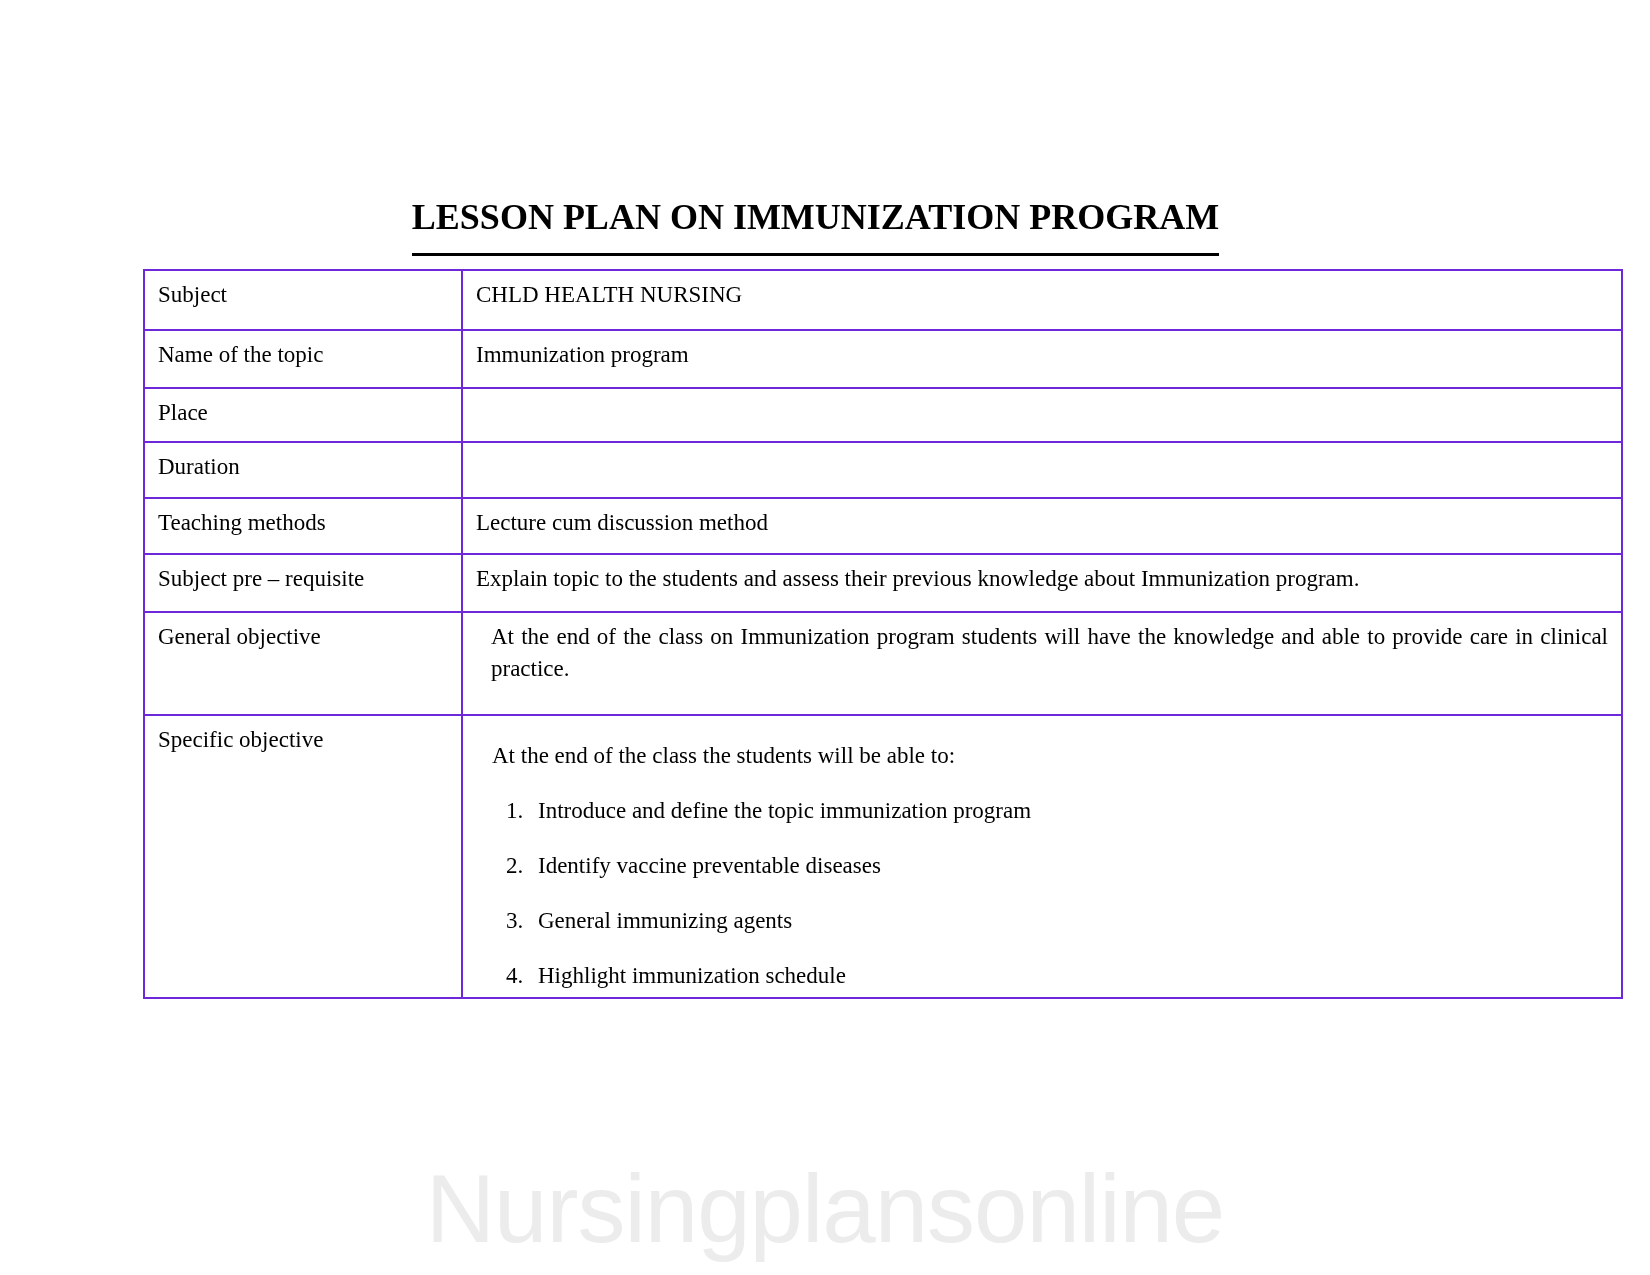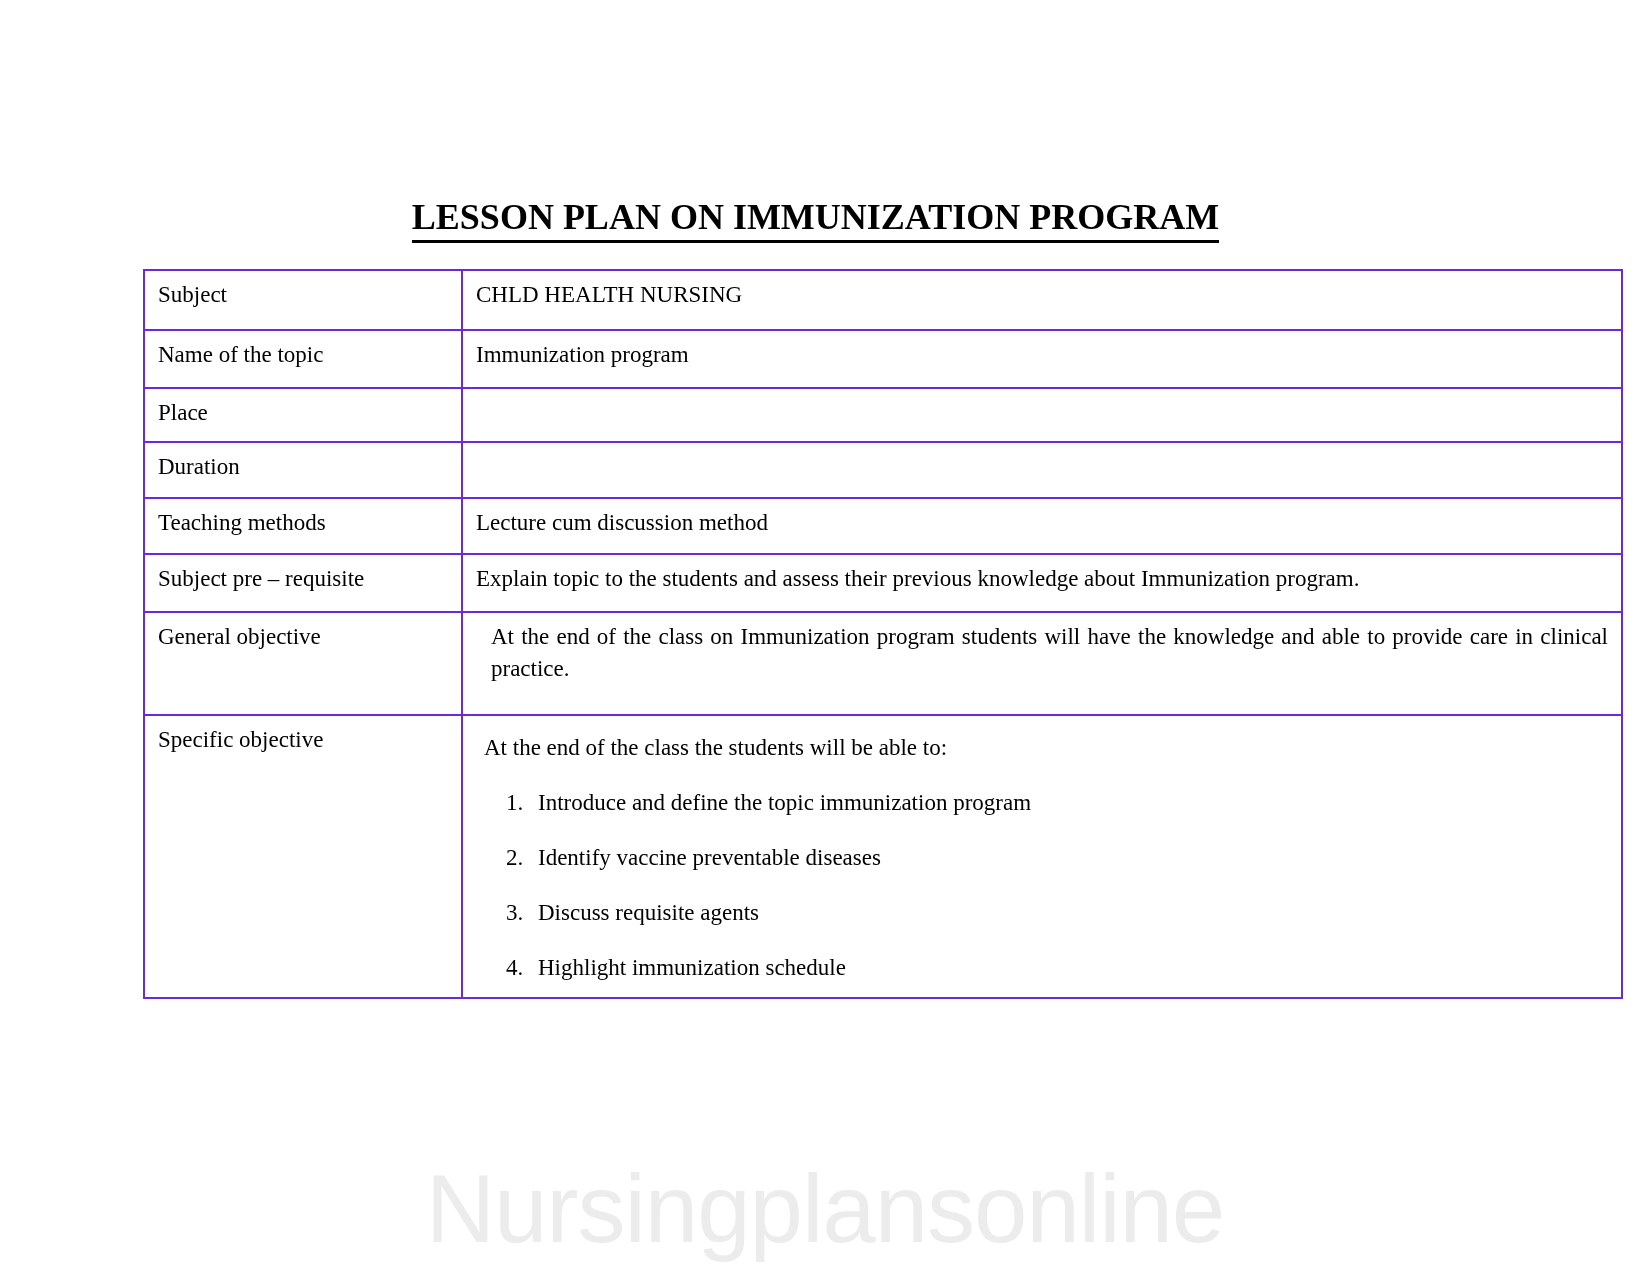--- a/index.html
+++ b/index.html
@@ -19,21 +19,21 @@
   .doc-title {
     margin: 198px 0 0 143px;
     width: 1345px;
     text-align: center;
     font-size: 36px;
     font-weight: bold;
     line-height: 1.1;
   }
   .doc-title .underlined {
     border-bottom: 3px solid #000000;
-    padding-bottom: 3px;
+    padding-bottom: 16px;
   }
   table.lesson-table {
     border-collapse: collapse;
     table-layout: fixed;
     margin: 31px 0 0 143px;
     width: 1422px;
   }
   table.lesson-table td {
     border: 2px solid #6d28d9;
     vertical-align: top;
@@ -50,21 +50,21 @@
     width: 1132px;
   }
   td.value-cell.justified {
     text-align: justify;
     padding-left: 28px;
   }
   .objectives {
     counter-reset: obj;
   }
   .obj-intro {
-    margin: 8px;
+    margin: 16px;
   }
   .obj-item {
     counter-increment: obj;
     position: relative;
     margin-top: 23px;
     padding-left: 62px;
   }
   .obj-item::before {
     content: counter(obj) ".";
     position: absolute;
@@ -124,21 +124,21 @@
         <td class="label-cell">General objective</td>
         <td class="value-cell justified">At the end of the class on Immunization program students will have the knowledge and able to provide care in clinical practice.</td>
       </tr>
       <tr style="height:283px;">
         <td class="label-cell">Specific objective</td>
         <td class="value-cell">
           <div class="objectives">
             <p class="obj-intro">At the end of the class the students will be able to:</p>
             <div class="obj-item">Introduce and define the topic immunization program</div>
             <div class="obj-item">Identify vaccine preventable diseases</div>
-            <div class="obj-item">Discuss requisite agents</div>
+            <div class="obj-item">General immunizing agents</div>
             <div class="obj-item">Highlight immunization schedule</div>
           </div>
         </td>
       </tr>
     </tbody>
   </table>
 
   <div class="watermark">Nursingplansonline</div>
 
 </div>

